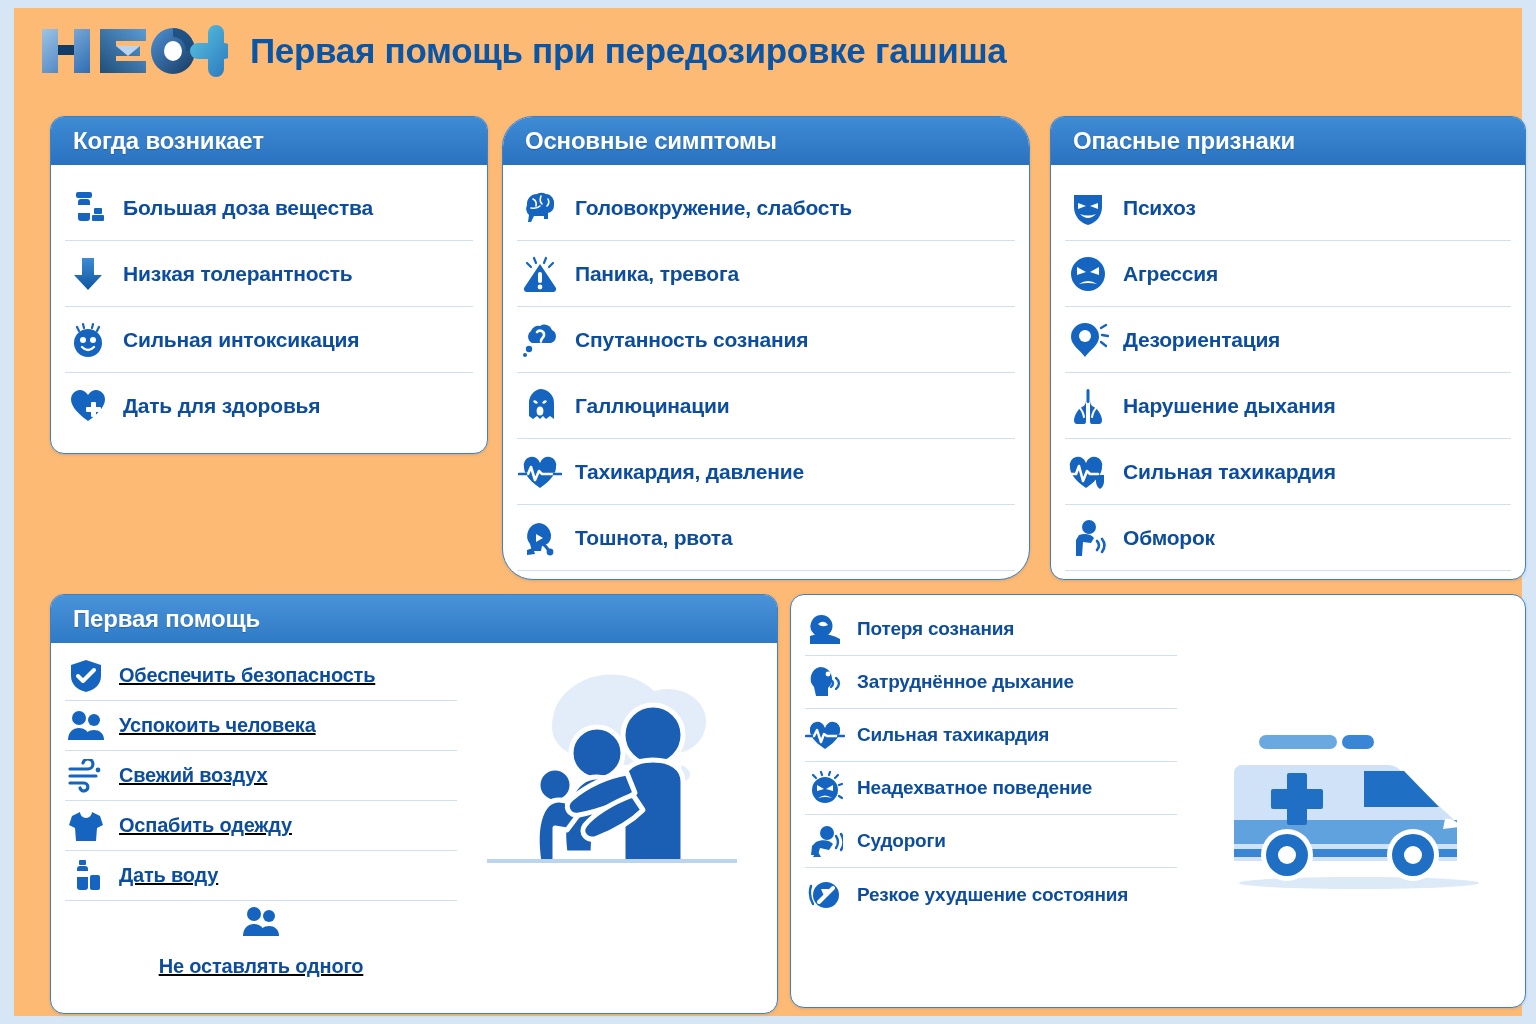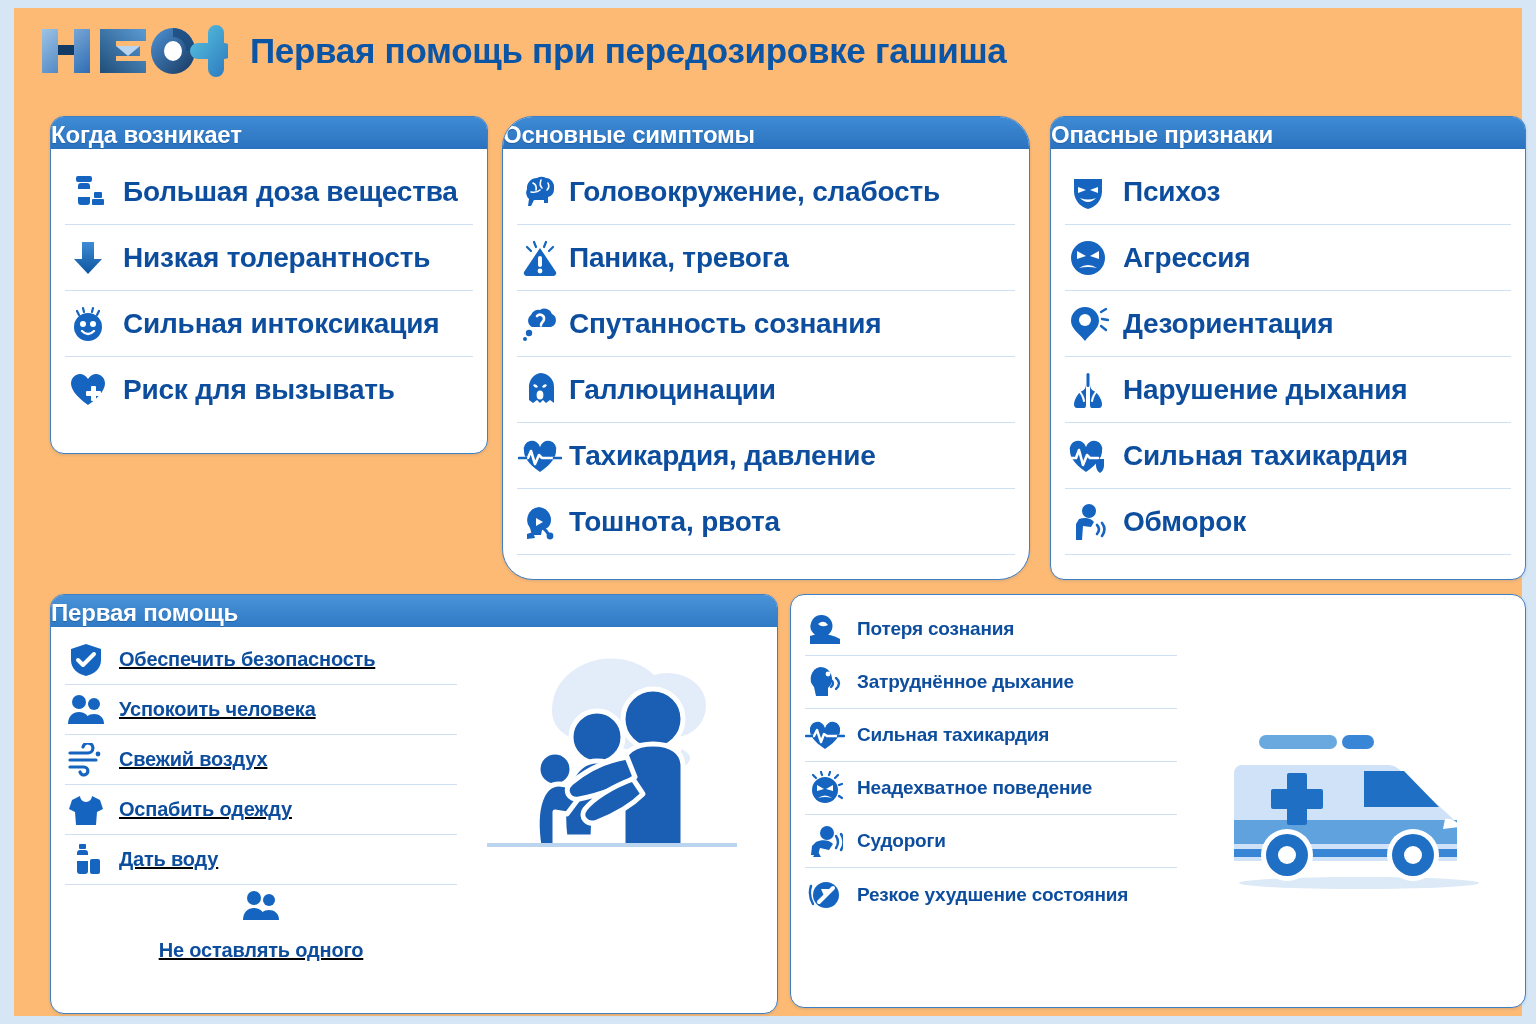--- a/index.html
+++ b/index.html
@@ -33,23 +33,24 @@
   .card{
     position:absolute;
     background:#fff;
     border:1.5px solid #3f7fc4;
     border-radius:14px;
     box-sizing:border-box;
     box-shadow:0 1px 3px rgba(40,90,150,.18);
     overflow:hidden;
   }
   .card-head{
-    height:32px;
+    height:48px;
     background:linear-gradient(180deg,#3f8bd4 0%,#2a72c0 100%);
-    display:flex;align-items:flex-end;
+    display:flex;align-items:center;
+    padding-left:22px;
     box-sizing:border-box;
   }
   .card-head.flat{background:linear-gradient(180deg,#4a93d9 0%,#2f7ac5 100%);}
   .card-head span{
     color:#ffffff;font-size:24px;font-weight:bold;
     letter-spacing:-0.2px;white-space:nowrap;
     text-shadow:0 1px 1px rgba(0,40,90,.30);
   }
   .card-body{padding:10px 14px 8px 14px;}
   .row{
@@ -58,32 +59,32 @@
     border-bottom:1px solid #cfe0f2;
     box-sizing:border-box;
   }
   .row:last-child{border-bottom:1px solid #cfe0f2;}
   .row .ico{
     flex:0 0 auto;width:46px;height:46px;
     display:flex;align-items:center;justify-content:center;
   }
   .row .ico svg{display:block;}
   .row .lbl{
-    font-size:28px;font-weight:bold;color:#0d4d9e;
+    font-size:21px;font-weight:bold;color:#0d4d9e;
     white-space:nowrap;letter-spacing:-0.2px;
   }
   
   #card-when   {left:36px;  top:108px; width:438px; height:338px;}
   #card-symp   {left:488px; top:108px; width:528px; height:464px;border-radius:31px;}
   #card-danger {left:1036px;top:108px; width:476px; height:464px;}
   #card-aid    {left:36px;  top:586px; width:728px; height:420px;}
   #card-call   {left:776px; top:586px; width:736px; height:414px;}
 
   #card-when  .row{height:66px;}
-  #card-symp  .row{height:66px;gap:6px;}
+  #card-symp  .row{height:66px;}
   #card-danger .row{height:66px;}
   #card-aid   .rows .row{height:50px;text-decoration:underline;}
   #card-call  .row{height:53px;}
 
   #card-aid .card-body,#card-call .card-body{position:relative;padding-top:8px;}
   #card-aid .rows{width:392px;}
   #card-call .rows{width:372px;}
   #card-aid .rows .lbl{font-size:20px;}
   #card-call .rows .lbl{font-size:19px;}
   #card-aid .rows .ico{width:42px;height:42px;}
@@ -187,21 +188,21 @@
       <div class="row" style="border-bottom:none;">
         <div class="ico">
           <svg width="40" height="40" viewBox="0 0 40 40" fill="#1565c0">
             <path d="M20 35 C6 25 3 18 3 13 A9 9 0 0 1 20 9 A9 9 0 0 1 37 13 C37 18 34 25 20 35 Z"></path>
             <g fill="#fff">
                 <rect x="23" y="16" width="5" height="15" rx="1"></rect>
                 <rect x="18" y="21" width="15" height="5" rx="1"></rect>
               </g>
           </svg>
         </div>
-        <div class="lbl">Риск для вызывать</div>
+        <div class="lbl">Дать для здоровья</div>
       </div>
     </div>
   </div>
 
   <div class="card" id="card-symp">
     <div class="card-head">
       <span>Основные симптомы</span>
     </div>
     <div class="card-body">
       <div class="row">

